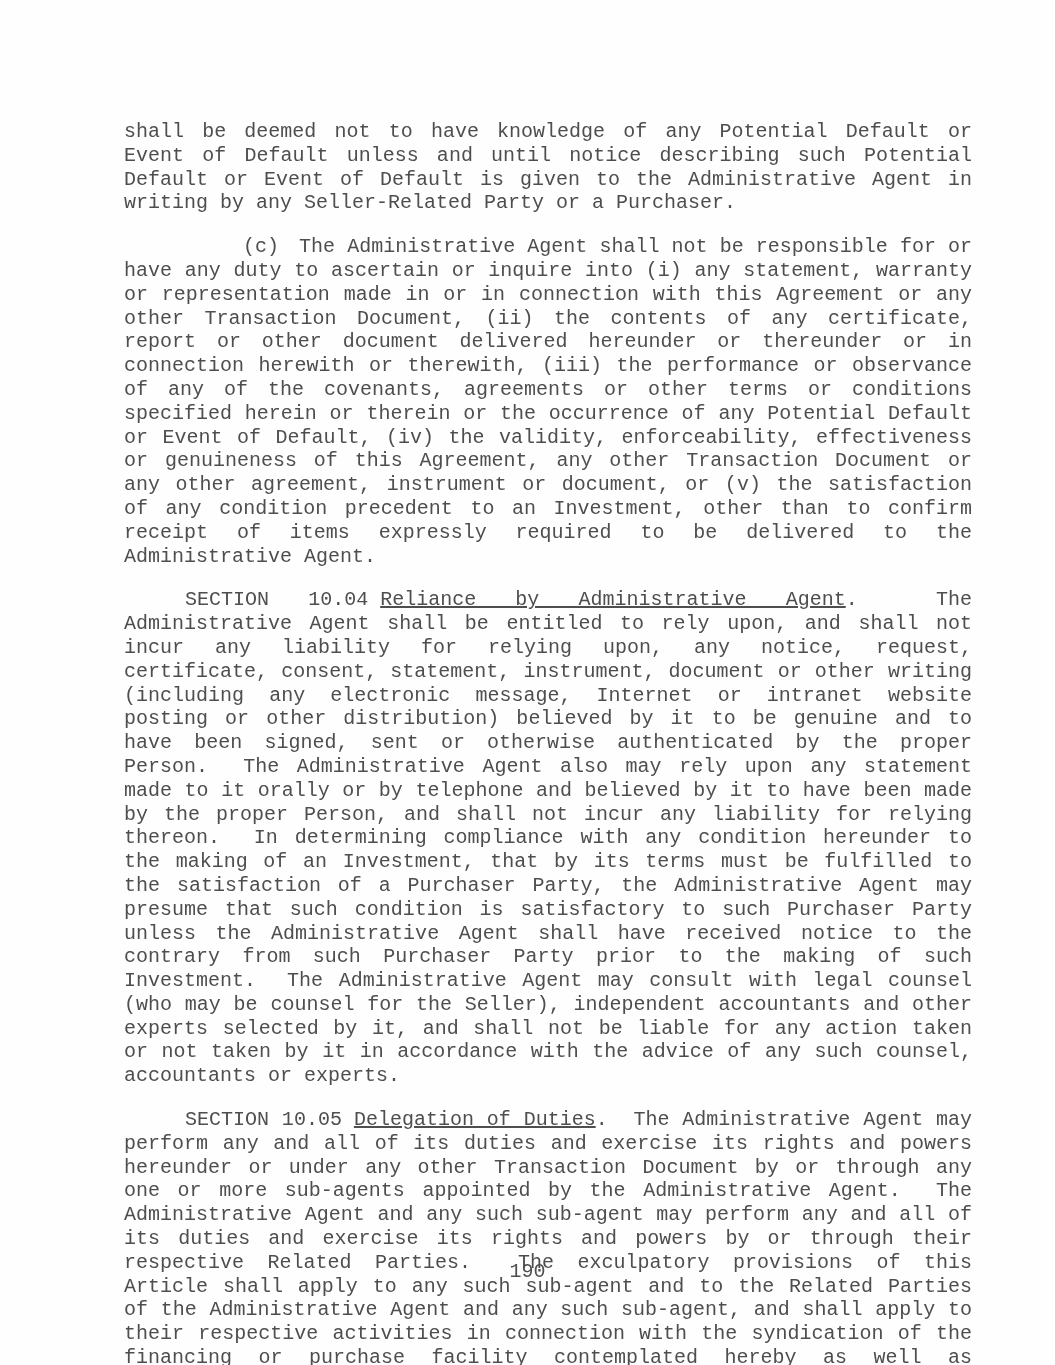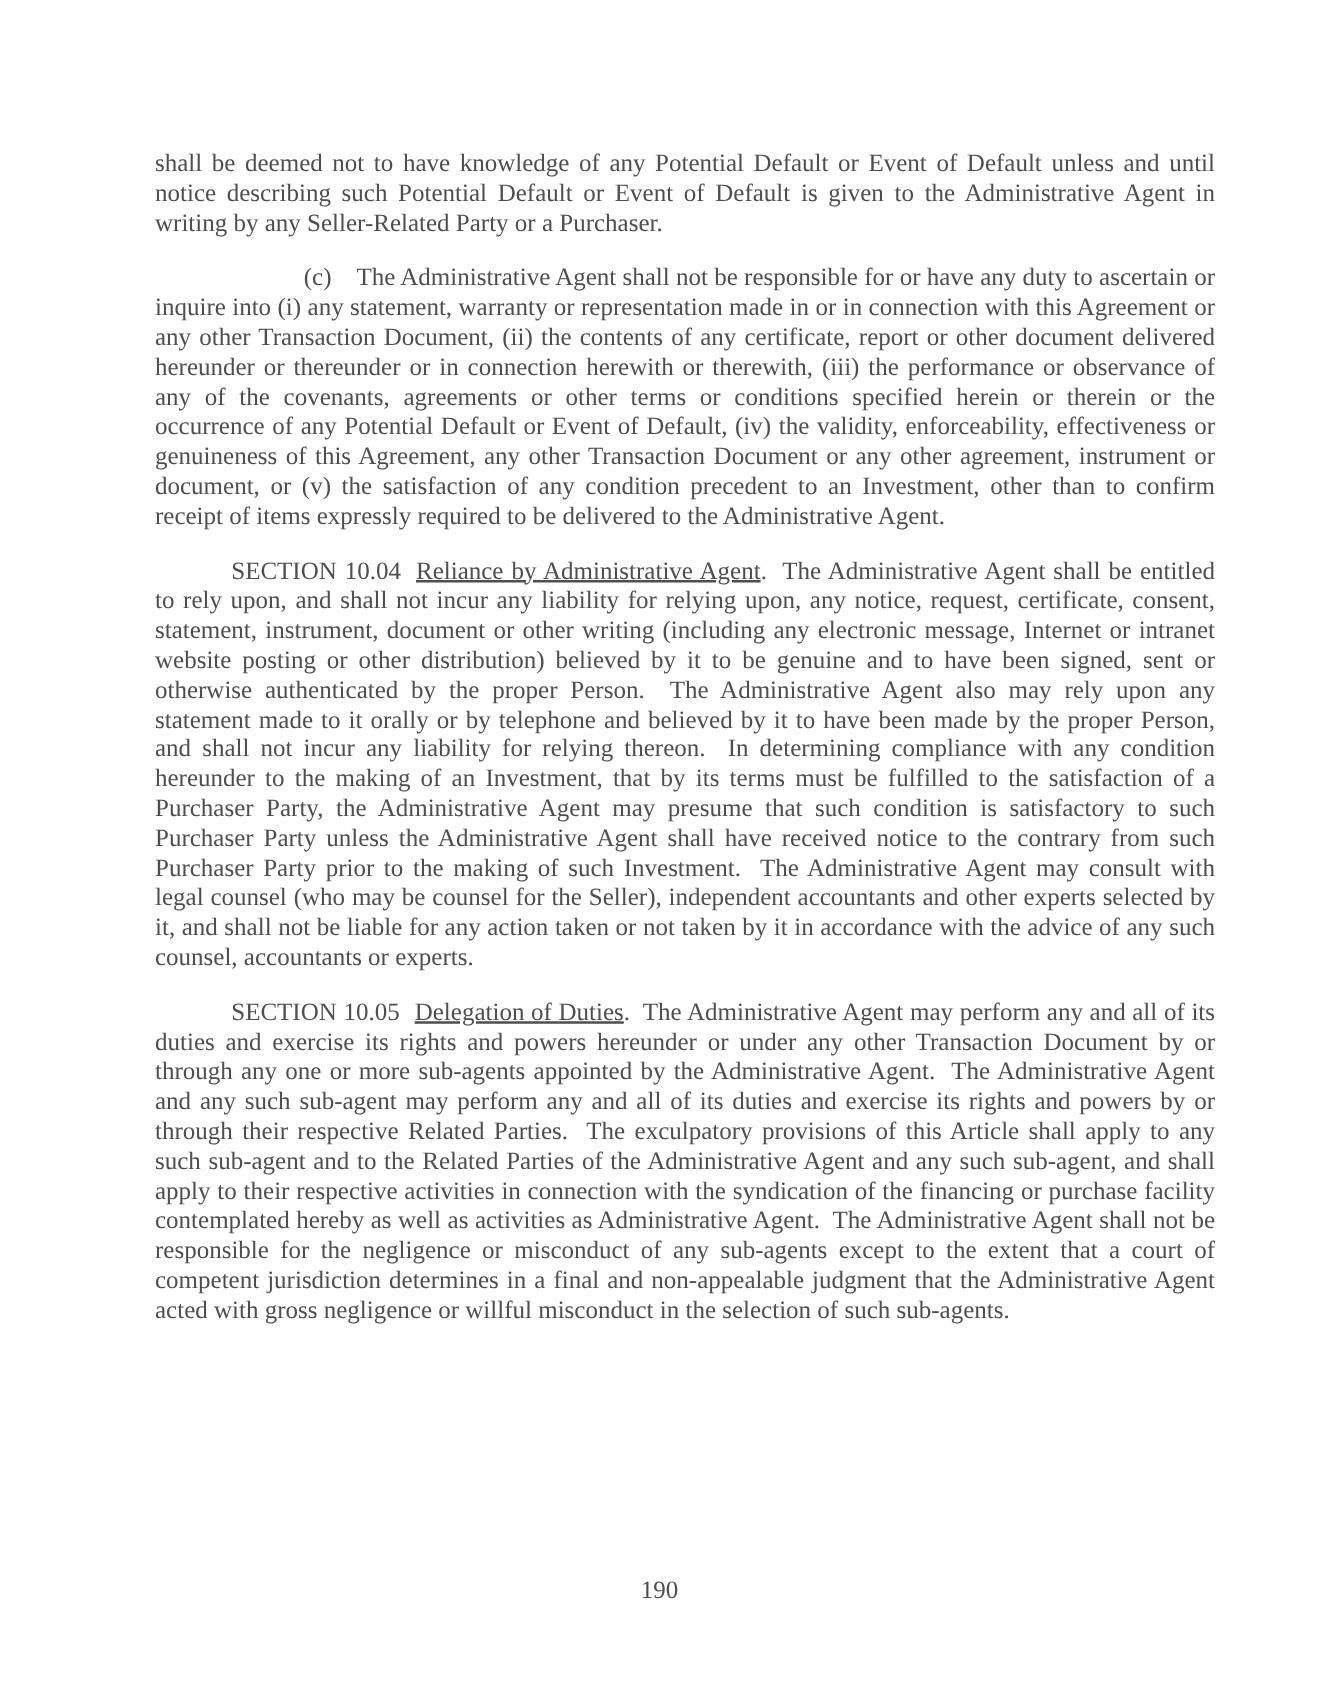--- a/index.html
+++ b/index.html
@@ -7,21 +7,21 @@
     padding: 0;
     background: #ffffff;
   }
   .page {
     position: relative;
     width: 1055px;
     height: 1365px;
     box-sizing: border-box;
     background: var(--paper, #fefefe);
     color: var(--ink, #4e4e4e);
-    font-family: Liberation Serif, serif;
+    font-family: Liberation Mono, monospace;
     font-size: 20px;
     line-height: 23.8px;
     padding: 120px 83px 0 124px;
     text-align: justify;
     overflow: hidden;
   }
   .para {
     margin: 0 0 20px 0;
   }
   .para.clause {

